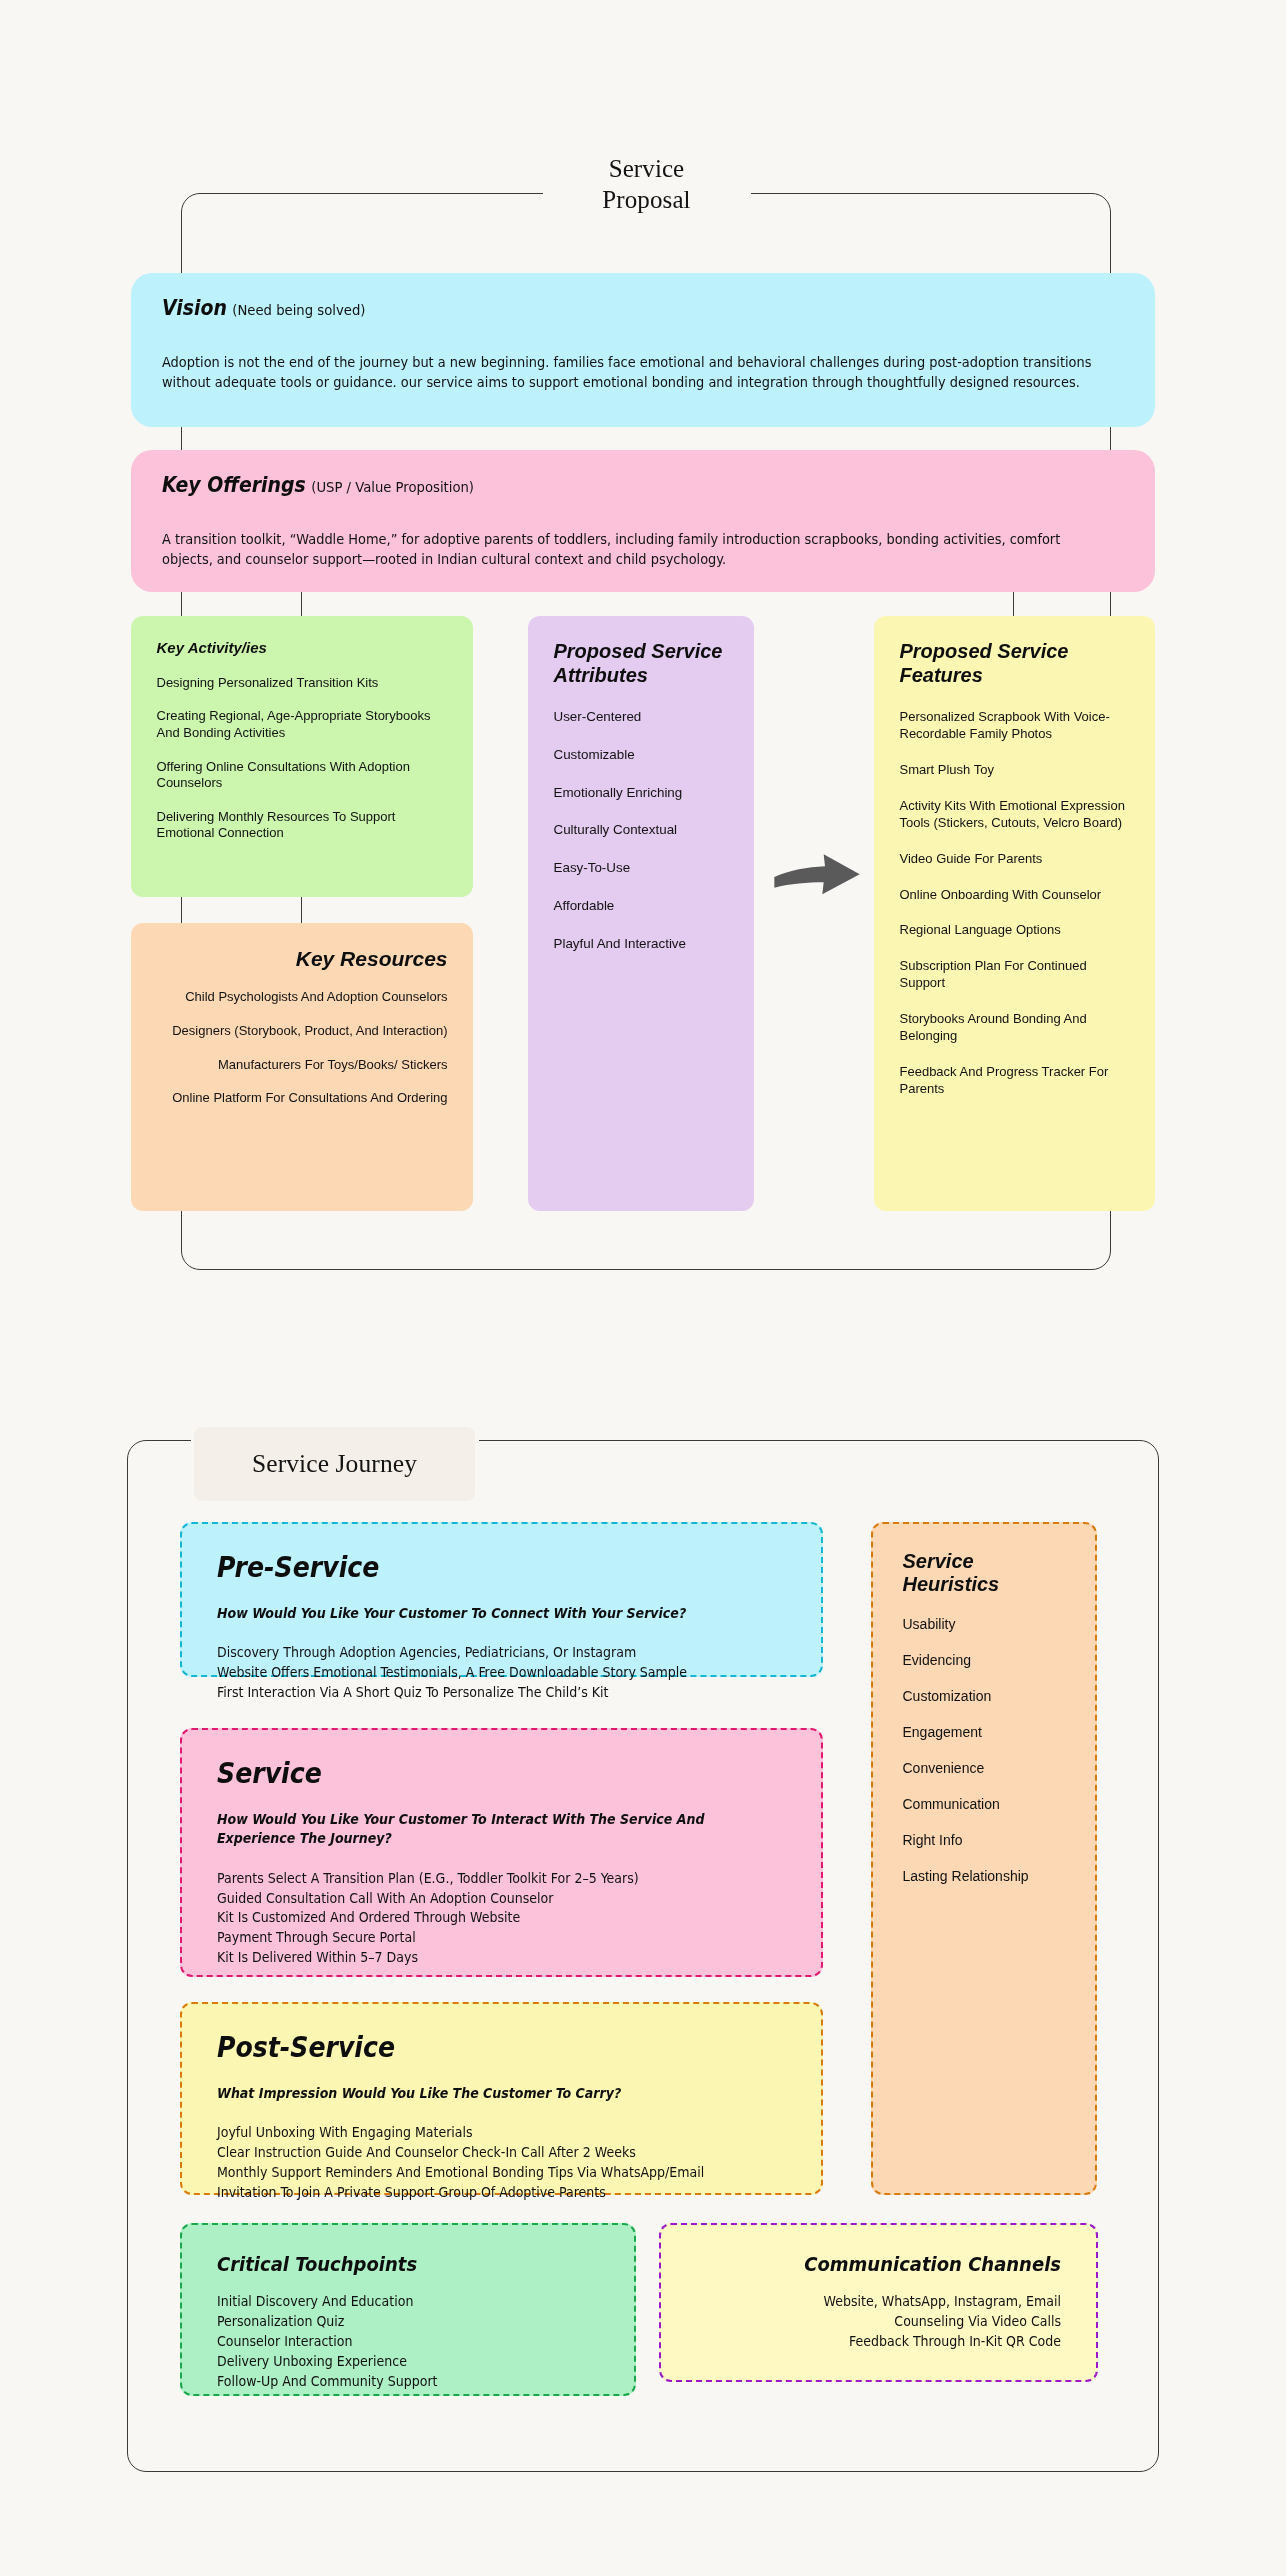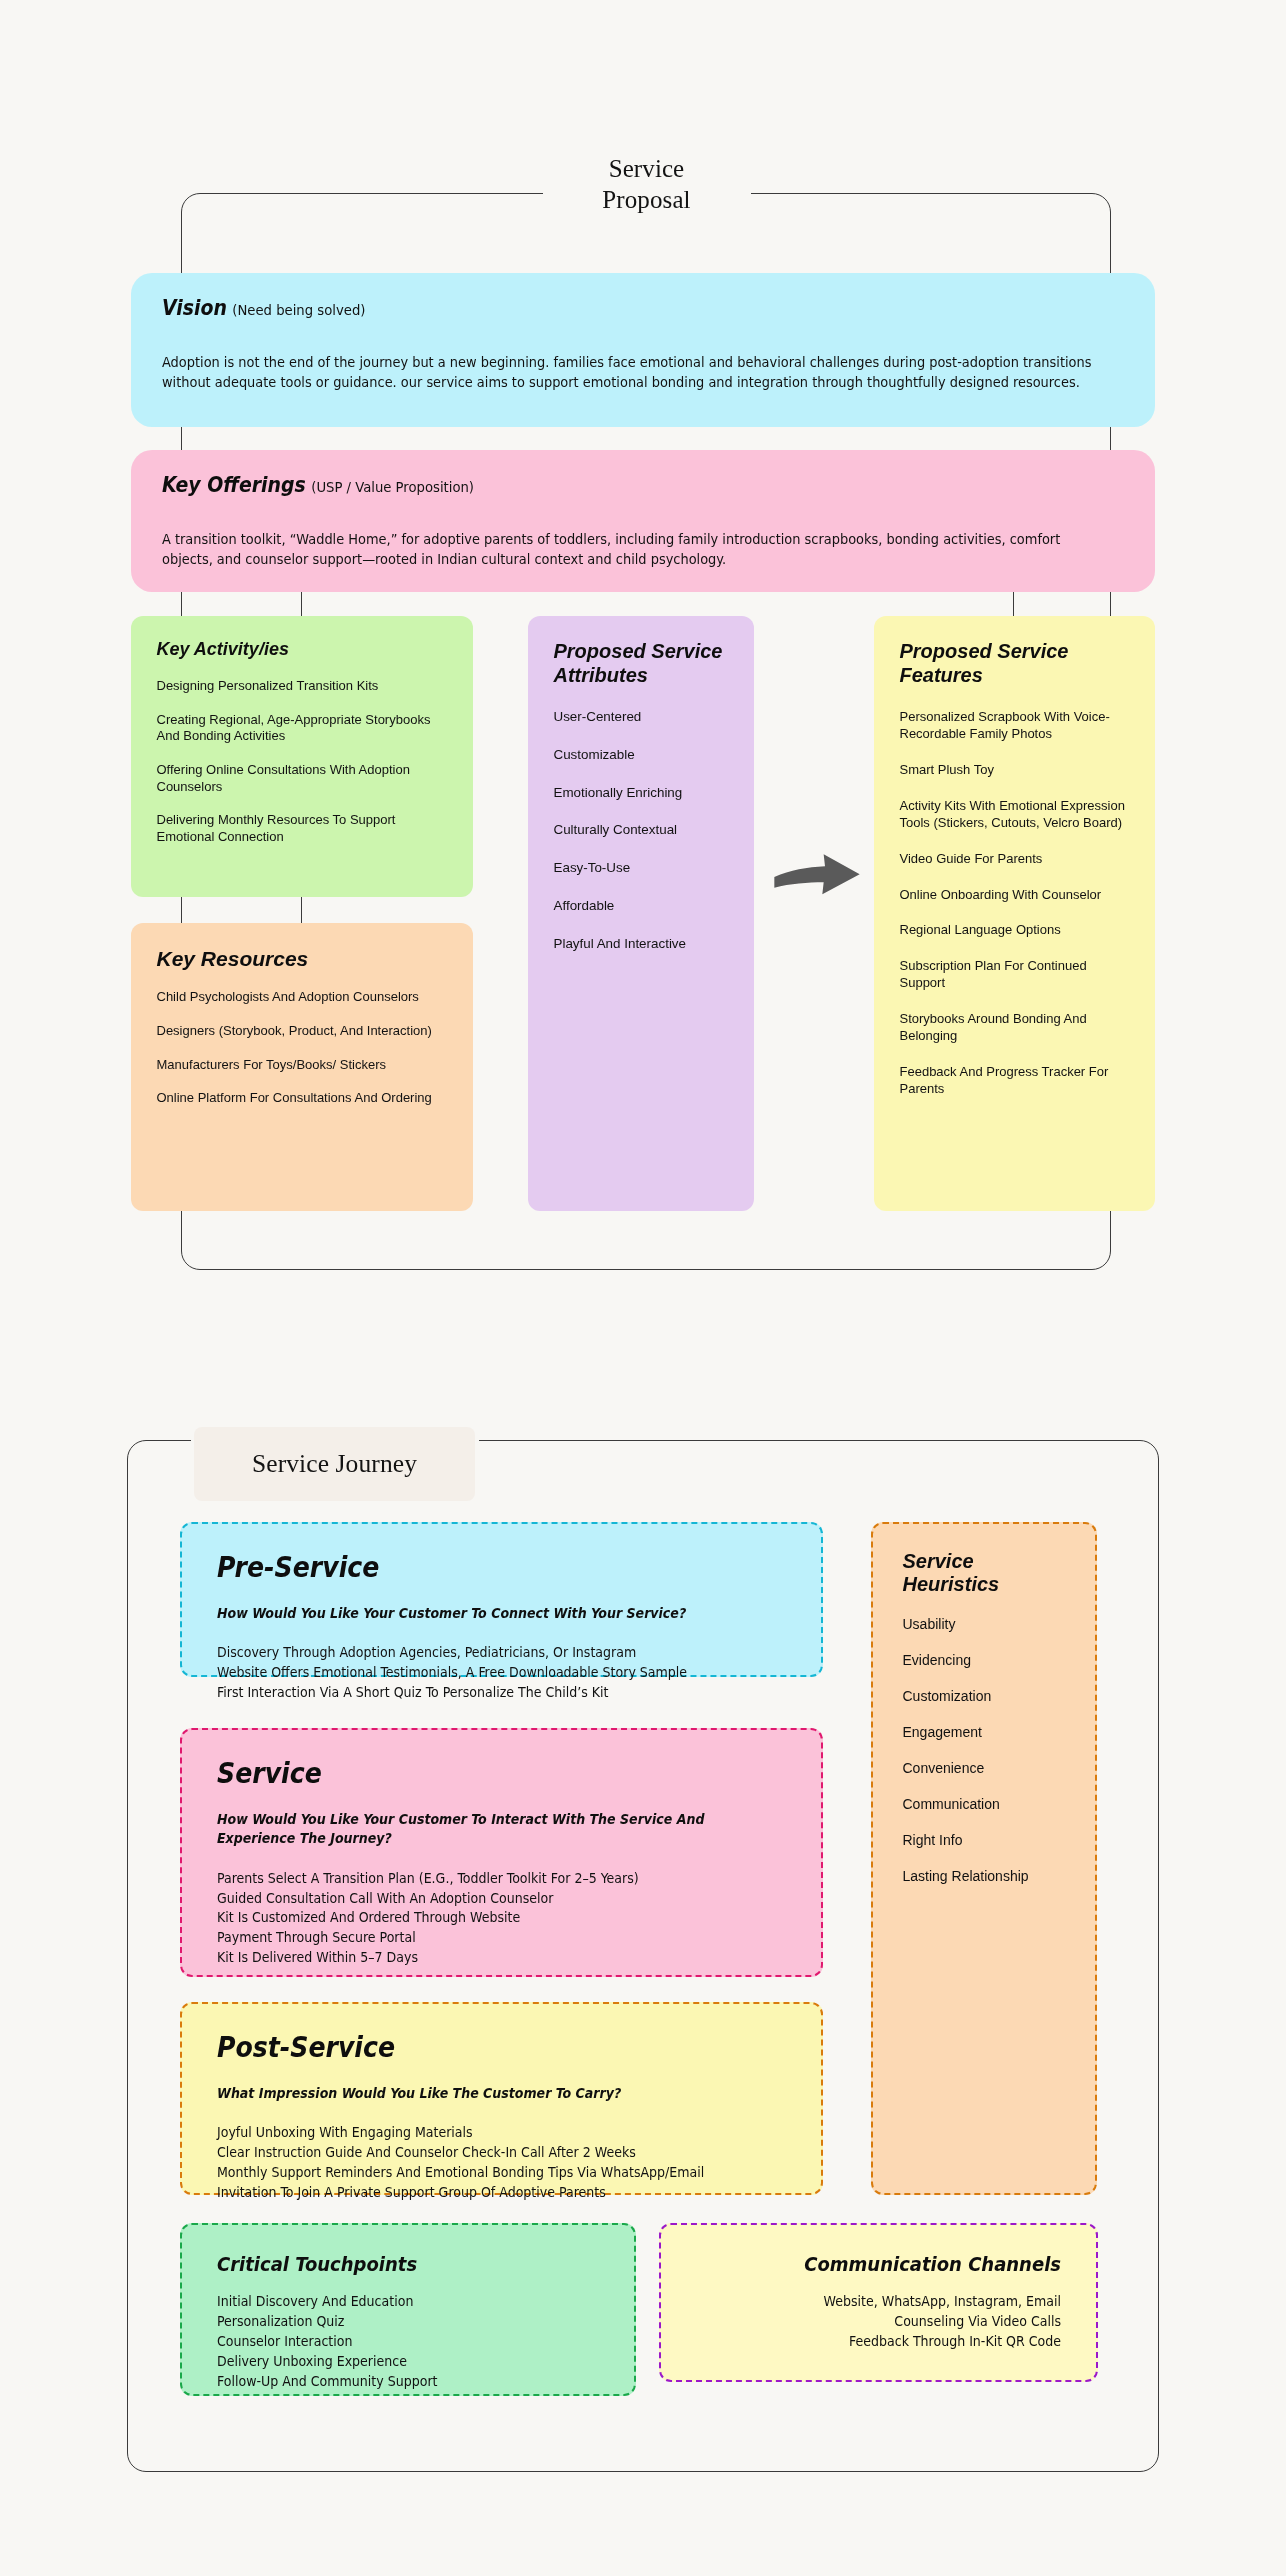--- a/index.html
+++ b/index.html
@@ -104,25 +104,25 @@
   }
   .col-card ul { list-style: none; }
   .col-card li {
     font-size: 13px;
     line-height: 1.26;
     color: #121212;
     margin-top: 17.4px;
   }
 
   #card-activities { left: 131px;  top: 616px;  width: 342px; height: 281px; background: #ccf5ae; }
-  #card-resources  { left: 131px;  top: 923px; width: 342px; height: 288px; background: #fcd9b4; }
+  #card-resources  { left: 131px;  top: 923px; width: 342px; height: 288px; background: #fcd9b4; text-align: right; }
   #card-attributes { left: 528px;  top: 616px;  width: 226px; height: 595px; background: #e4cbf0; }
   #card-features   { left: 874px; top: 616px;  width: 281px; height: 595px; background: #fbf7b3; }
 
-  #card-activities .card-title { font-size: 18px; }
+  #card-activities .card-title { font-size: 15px; }
   #card-resources .card-title  { font-size: 21px; }
 
   #card-attributes .card-title { margin-bottom: 19px; }
   #card-attributes li { margin-top: 21px; font-size: 13.4px; }
   #card-attributes ul { margin-top: 19px; }
 
   #card-features .card-title { margin-bottom: 19px; }
   #card-features ul { margin-top: 21.4px; }
   #card-features li { margin-top: 19px; font-size: 13px; line-height: 1.3; }
 

